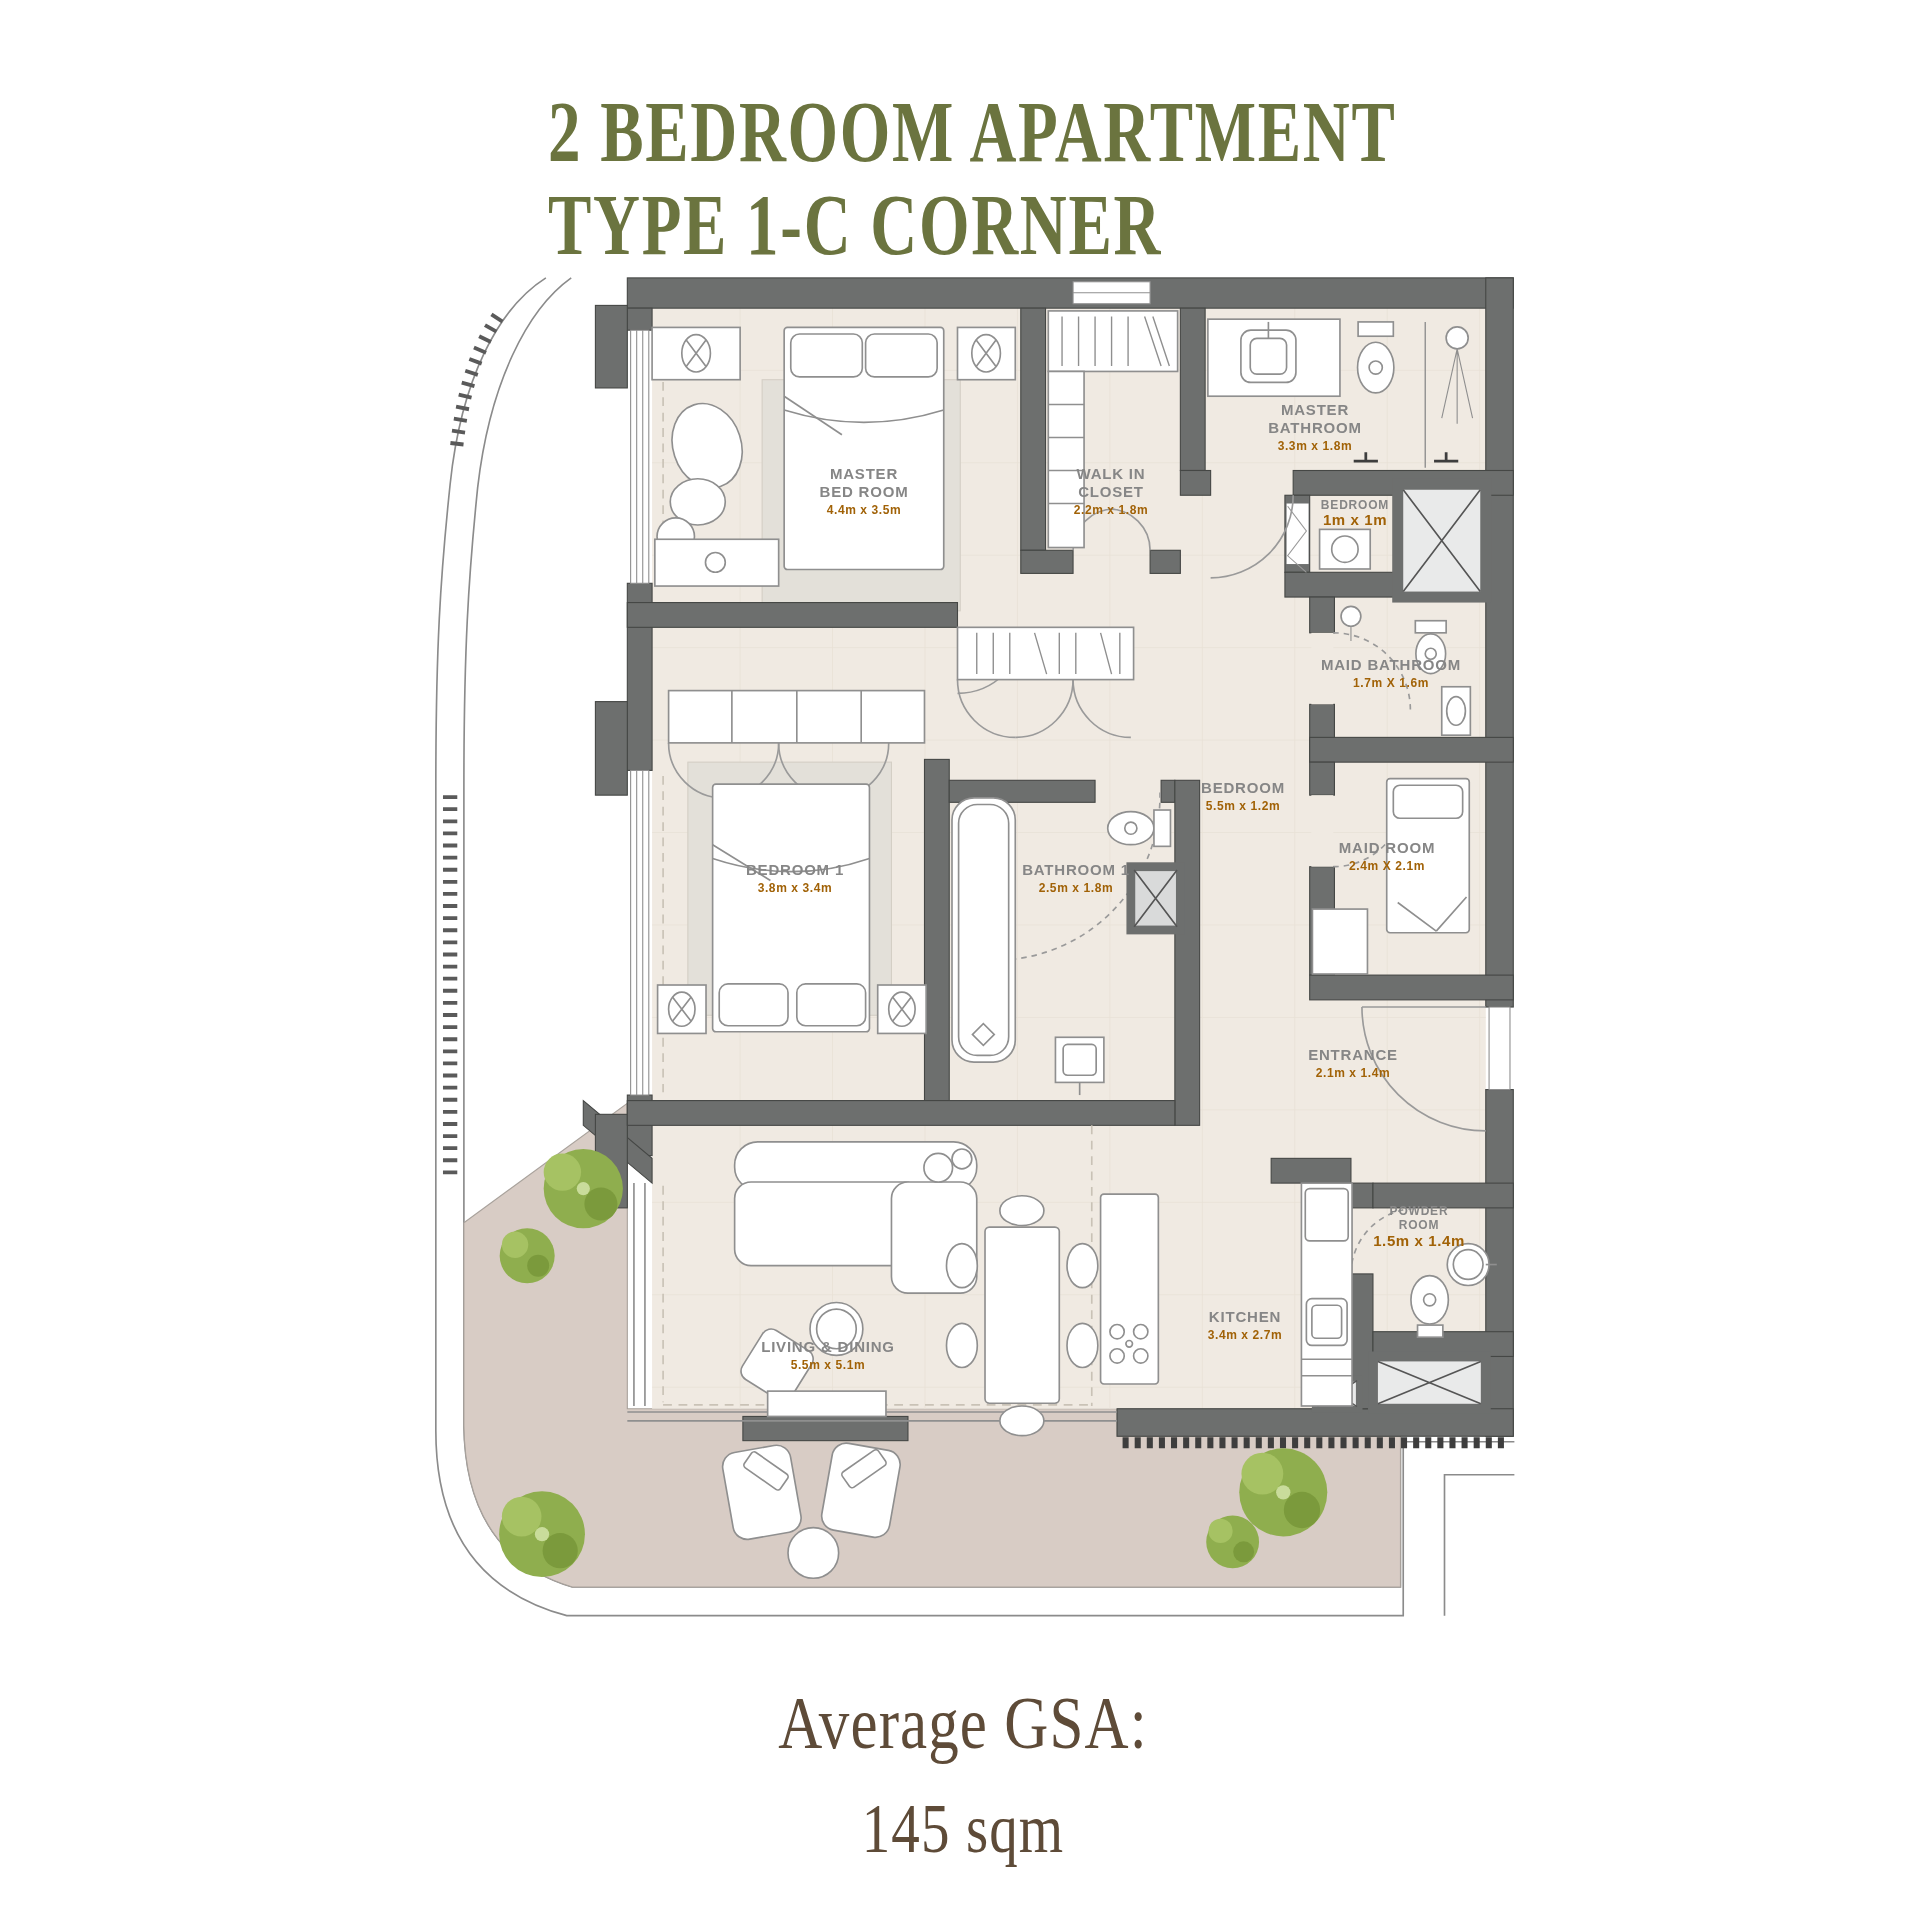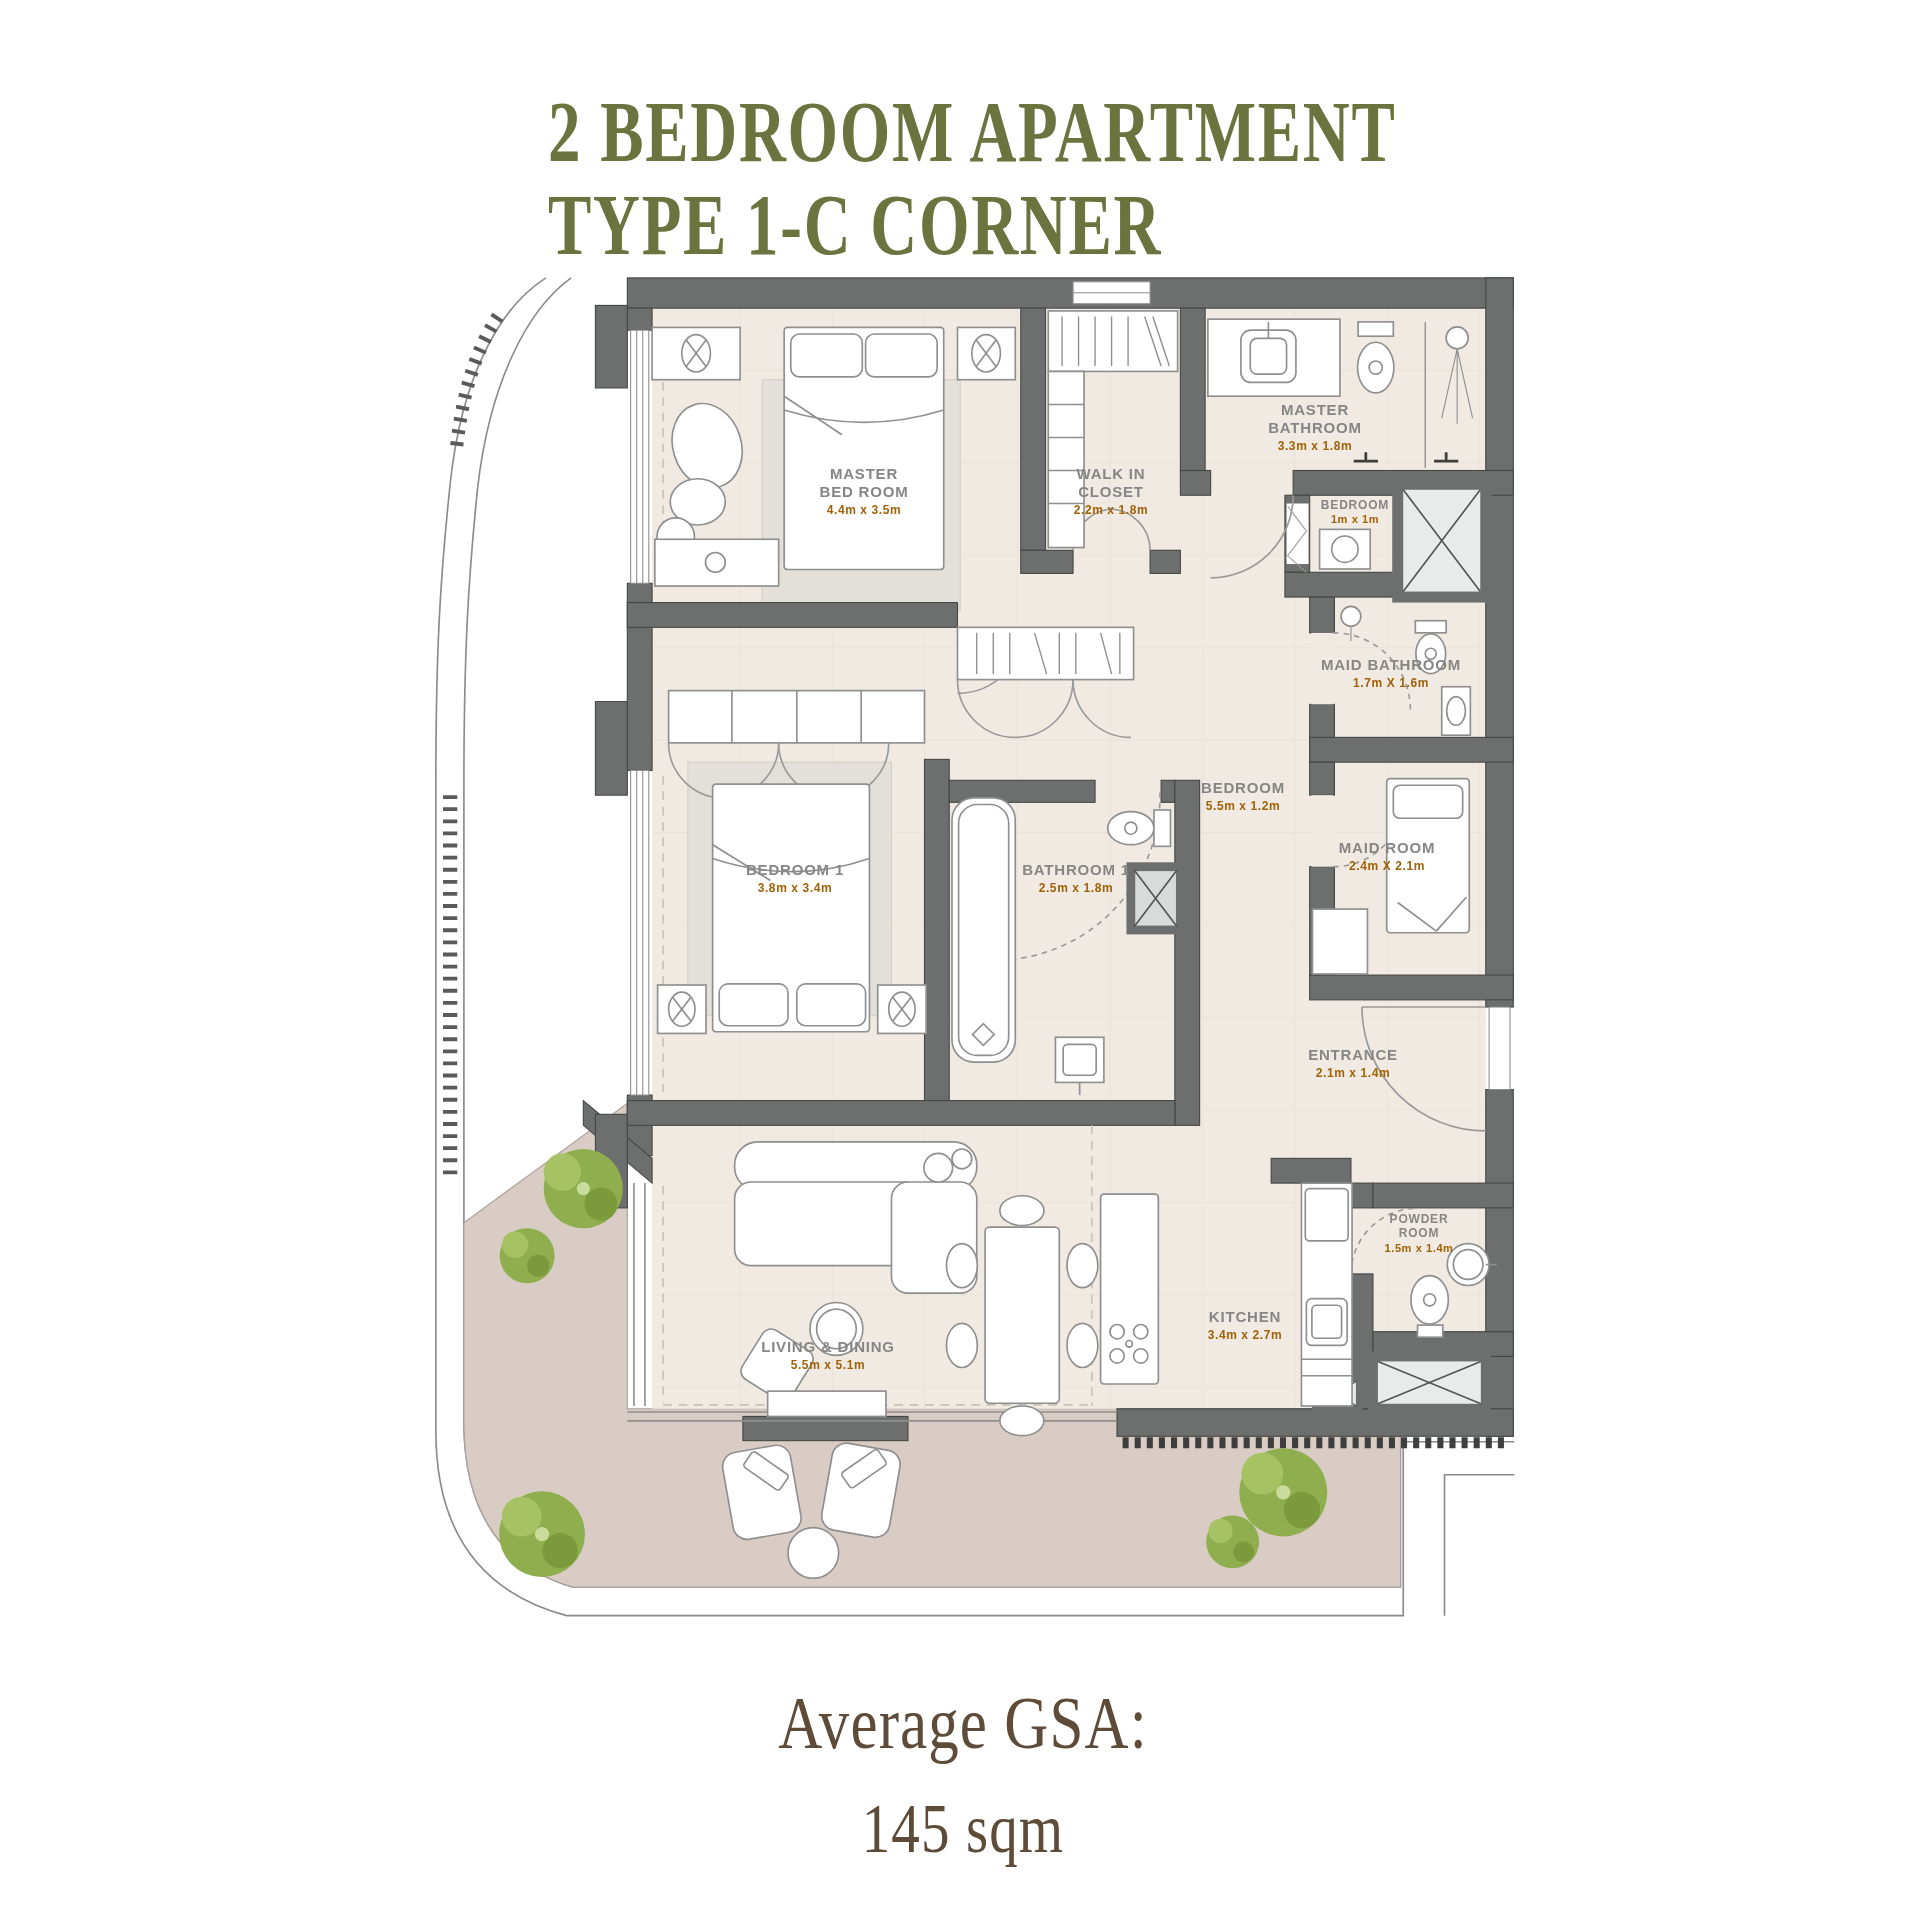--- a/index.html
+++ b/index.html
@@ -17,21 +17,21 @@
       transform:scaleY(1.22);transform-origin:center top;}
   #footer-line-1{top:1681px;font-size:61px;letter-spacing:1.1px;}
   #footer-line-2{top:1789px;font-size:57px;letter-spacing:1.1px;}
   .room-label{position:absolute;transform:translateX(-50%);text-align:center;
       color:#868686;font-weight:bold;}
   .room-label .nm{white-space:pre-line;font-size:15px;line-height:18px;
       letter-spacing:0.8px;display:block;}
   .room-label .dm{font-size:12px;line-height:16.5px;letter-spacing:0.6px;
       color:#a16207;display:block;margin-top:1.1px;}
   .room-label.small .nm{font-size:12px;line-height:14.3px;}
-  .room-label.small .dm{font-size:11px;line-height:13.2px;}
+  .room-label.small .dm{font-size:15px;line-height:13.2px;}
 </style>
 </head>
 <body>
 
 <svg id="plan-svg" viewBox="0 0 3500 3500">
   <defs>
     <pattern id="grid" width="168" height="168" patternUnits="userSpaceOnUse">
       <path d="M168,0 L0,0 0,168" fill="none" stroke="#e8e1d6" stroke-width="3"></path>
     </pattern>
   </defs>
@@ -426,21 +426,21 @@
   <span class="dm">2.1m x 1.4m</span>
 </div>
 <div class="room-label" style="left:828px;top:1338px;">
   <span class="nm">LIVING &amp; DINING</span>
   <span class="dm">5.5m x 5.1m</span>
 </div>
 <div class="room-label" style="left:1245px;top:1308px;">
   <span class="nm">KITCHEN</span>
   <span class="dm">3.4m x 2.7m</span>
 </div>
-<div class="room-label small" style="left:1419px;top:1204px;margin-top:8px;">
+<div class="room-label small" style="left:1419px;top:1204px;">
   <span class="nm">POWDER
 ROOM</span>
   <span class="dm">1.5m x 1.4m</span>
 </div>
 
 <div class="footer-line" id="footer-line-1">Average GSA:</div>
 <div class="footer-line" id="footer-line-2">145 sqm</div>
 
 
 </body></html>

